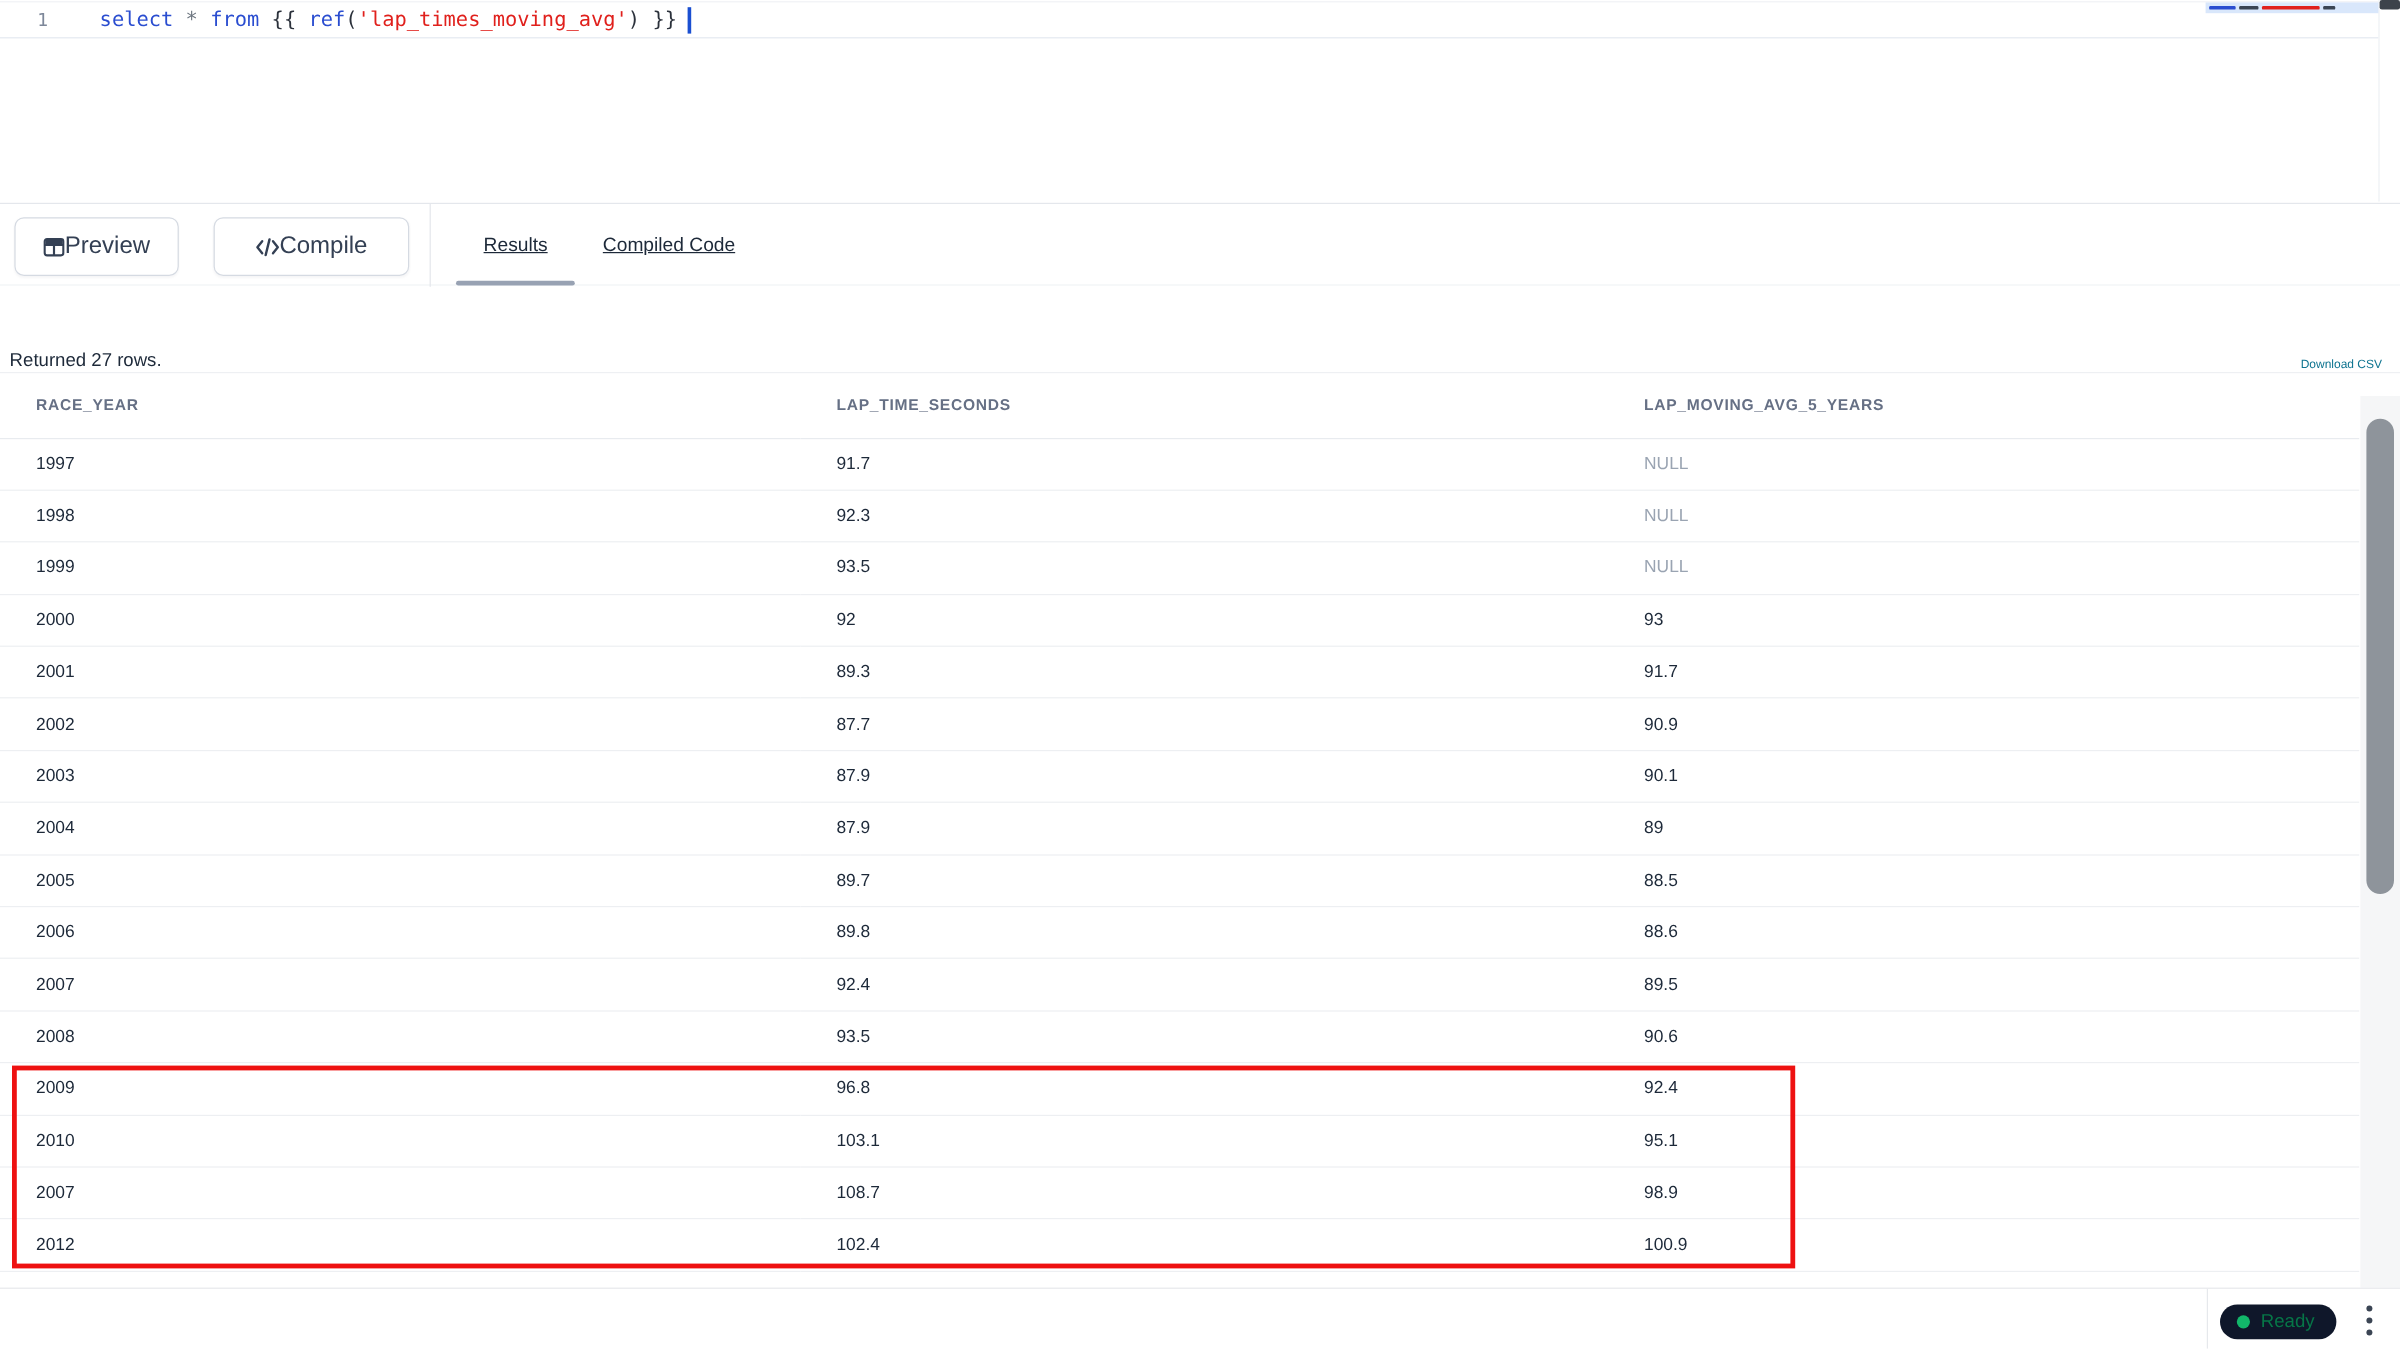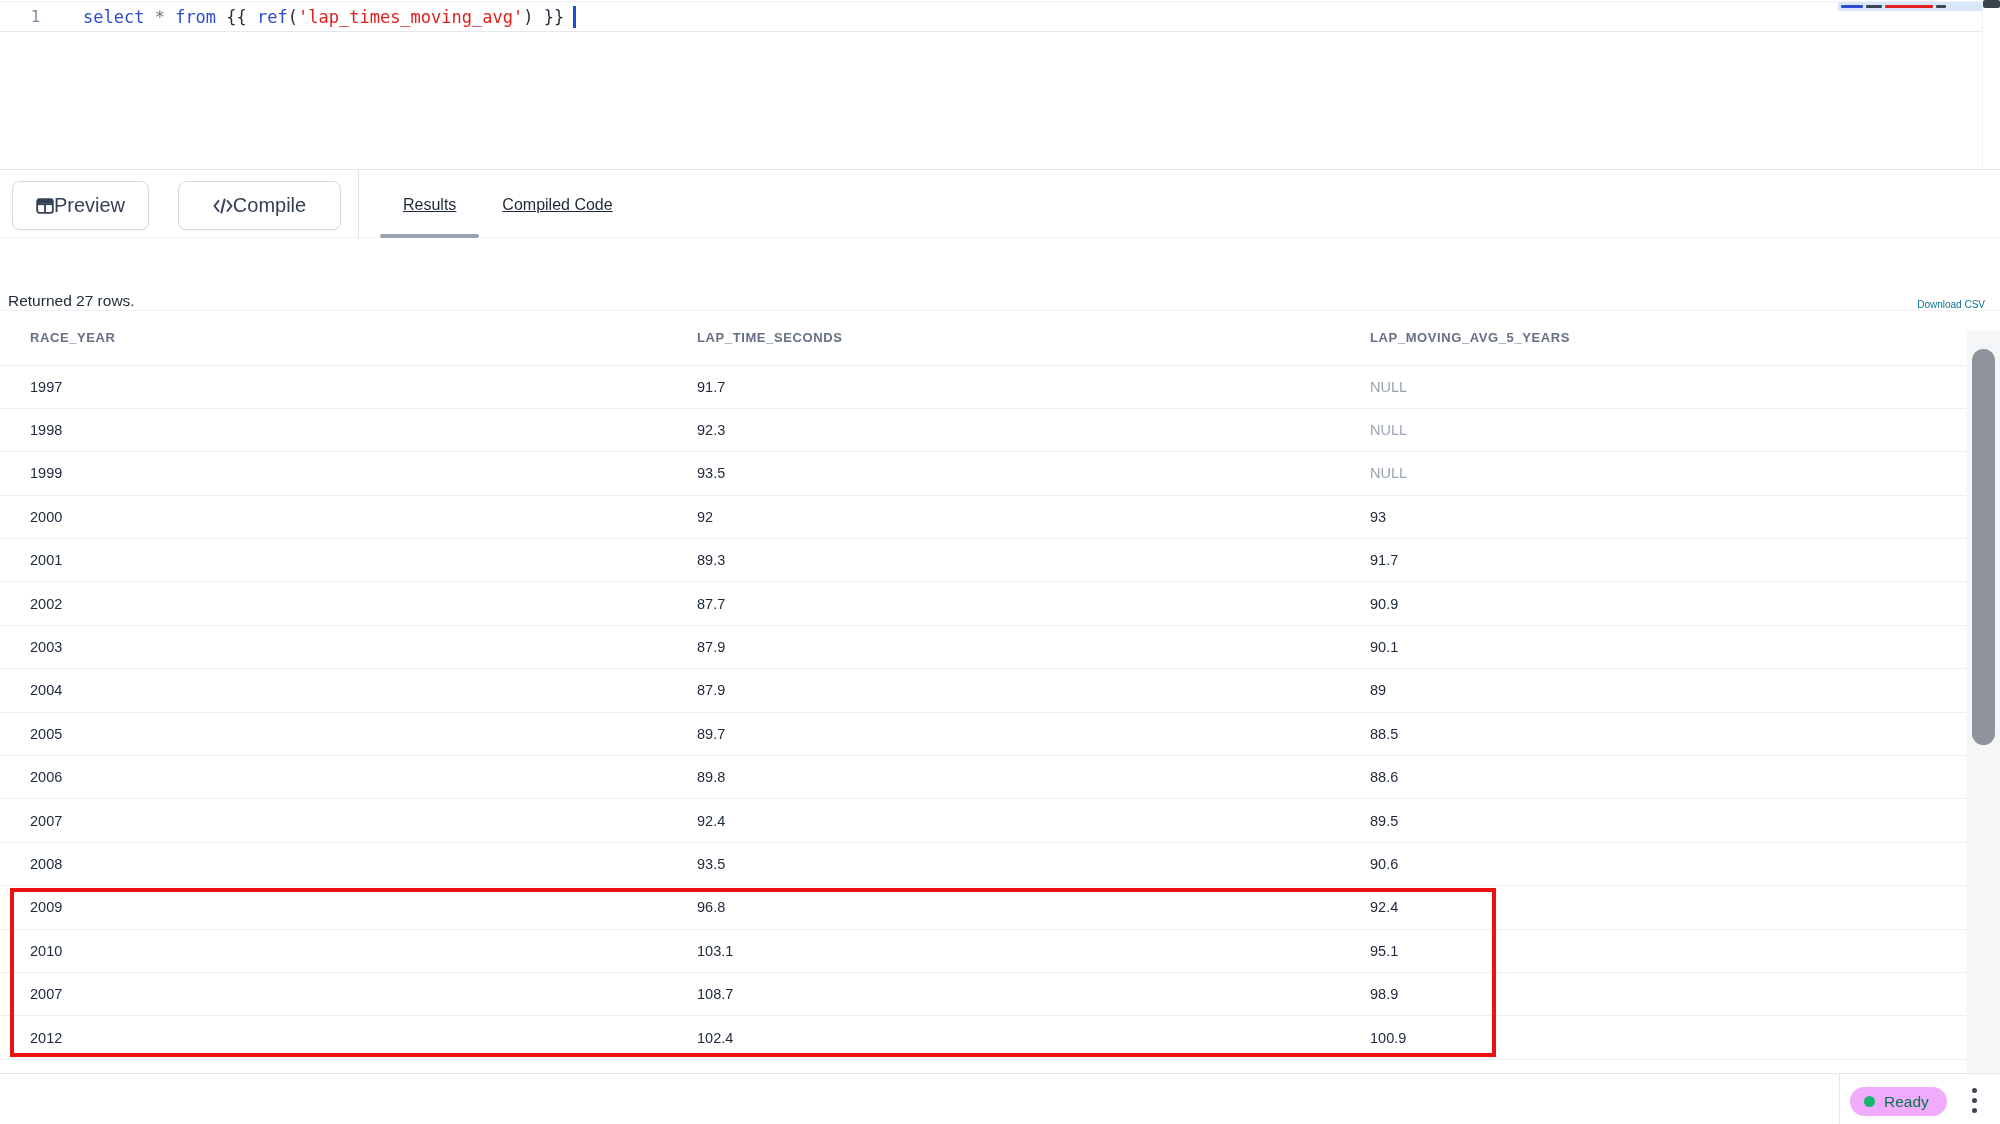--- a/index.html
+++ b/index.html
@@ -65,21 +65,21 @@
   
   .scroll-track { position:absolute; left:1967px; top:330px; width:33px; height:743px; background:#f5f6f7; }
   .scroll-thumb { position:absolute; left:1972px; top:349px; width:23px; height:396px;
     background:#8e949b; border-radius:12px; cursor:grab; }
 
   
   .status-bar { position:absolute; left:0; top:1073px; width:2000px; height:51px;
     background:#fff; border-top:1px solid #e6e8ec; }
   .status-sep { position:absolute; left:1839px; top:0; width:1px; height:51px; background:#e6e8ec; }
   .ready-pill { position:absolute; left:1850px; top:13px; height:29px;
-    background:#f0abfc; border-radius:15px; display:flex; align-items:center; gap:9px;
+    background:#0f172a; border-radius:15px; display:flex; align-items:center; gap:9px;
     padding:0 18px 0 14px; font-size:15.5px; font-weight:500; color:#067647; cursor:pointer; }
   .ready-dot { width:11px; height:11px; border-radius:50%; background:#12b76a; }
   .kebab { position:absolute; left:1966px; top:14px; width:16px; height:25px;
     display:flex; flex-direction:column; align-items:center; justify-content:space-between; cursor:pointer; }
   .kebab i { width:5px; height:5px; border-radius:50%; background:#3b4554; }
 </style>
 </head>
 <body>
 
 <div class="page">

